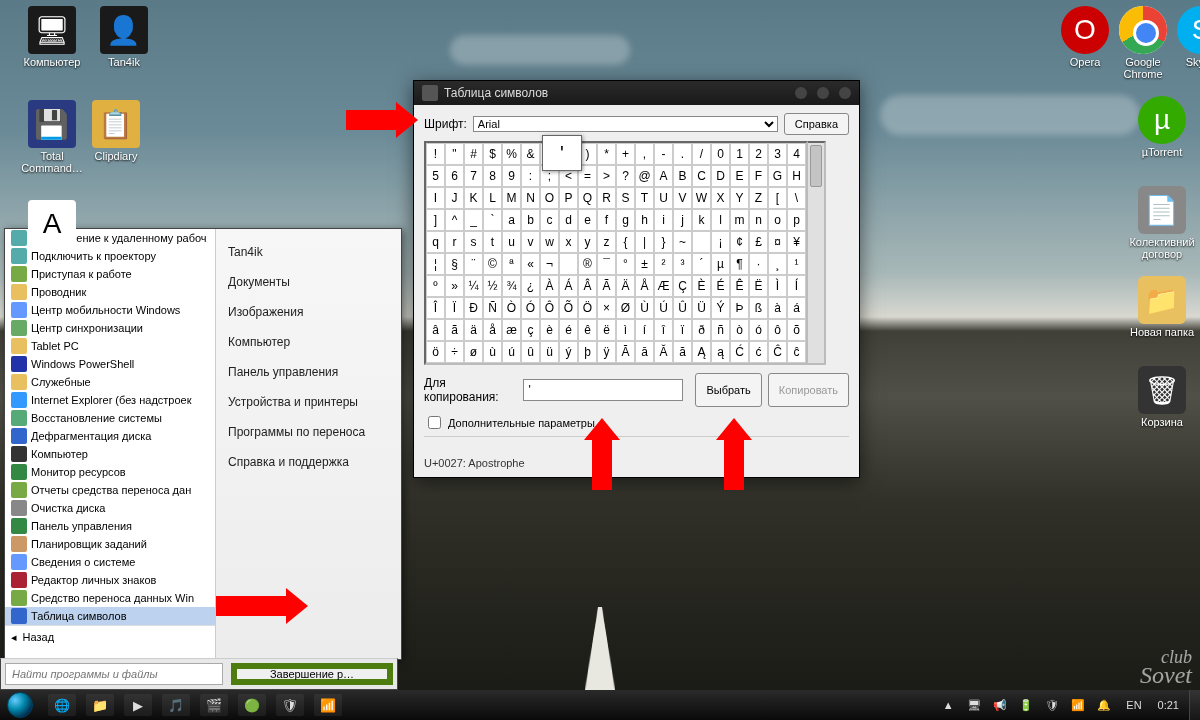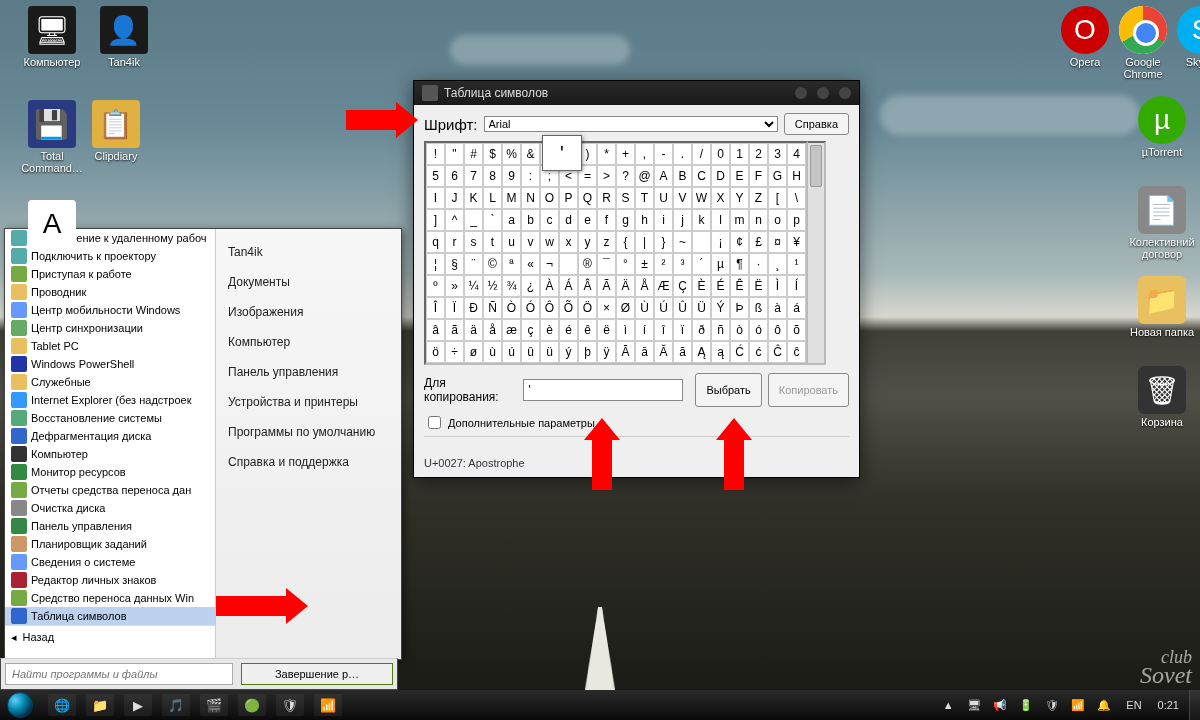--- a/index.html
+++ b/index.html
@@ -25,30 +25,30 @@
   #sm-left{width:210px;border-right:1px solid #ccc;overflow:hidden;background:#fff;}
   #sm-left .item{display:flex;align-items:center;height:18px;padding:0 6px;font-size:11px;white-space:nowrap;cursor:pointer;}
   #sm-left .item:hover,#sm-left .item.sel{background:#bcd2ee;}
   #sm-left .item .iicon{width:16px;height:16px;margin-right:4px;display:inline-flex;align-items:center;justify-content:center;font-size:10px;}
   #sm-left .back{border-top:1px solid #ddd;height:22px;display:flex;align-items:center;padding:0 6px;font-size:11px;cursor:pointer;}
   #sm-right{flex:1;background:linear-gradient(#f7f7f7,#ececec);padding:8px 12px;display:flex;flex-direction:column;}
   #sm-right .ritem{padding:8px 0;font-size:12px;color:#222;cursor:pointer;}
   
   #sm-search{position:absolute;left:0;bottom:0px;width:396px;height:30px;display:flex;background:#e8e8e8;border:1px solid #444;border-top:1px solid #ccc;}
   #sm-search input{flex:1;margin:4px;border:1px solid #aaa;padding:2px 6px;font-size:11px;font-style:italic;color:#666;}
-  #sm-search .shut{width:150px;margin:4px;border:1px solid #4d7c0f;background:#f0f0f0;font-size:11px;display:flex;align-items:center;justify-content:center;}
+  #sm-search .shut{width:150px;margin:4px;border:6px solid #4d7c0f;background:#f0f0f0;font-size:11px;display:flex;align-items:center;justify-content:center;}
   
   #charmap{position:absolute;left:413px;top:80px;width:445px;background:#efefef;border:1px solid #000;box-shadow:0 4px 18px rgba(0,0,0,.55);}
   #charmap .titlebar{height:24px;background:linear-gradient(#2a2a2a,#1a1a1a);color:#ddd;display:flex;align-items:center;padding:0 8px;font-size:12px;}
   #charmap .titlebar .ticon{width:16px;height:16px;background:#555;margin-right:6px;border-radius:2px;}
   #charmap .titlebar .wbtns{margin-left:auto;display:flex;gap:10px;}
   #charmap .titlebar .wbtn{width:12px;height:12px;border-radius:50%;background:#444;}
   #charmap .body{padding:8px 10px;}
   .row{display:flex;align-items:center;margin-bottom:6px;gap:6px;}
-  .row label{font-size:15px;}
+  .row label{font-size:12px;}
   select.font{flex:1;height:16px;font-size:11px;border:1px solid #888;background:#fff;}
   button.help{height:22px;font-size:11px;padding:0 10px;border:1px solid #888;background:#f4f4f4;border-radius:3px;}
   
   #grid-wrap{display:flex;}
   #grid{border:2px inset #bbb;background:#fff;display:grid;grid-template-columns:repeat(20,19px);grid-auto-rows:22px;}
   #grid .cell{border:1px solid #ccc;display:flex;align-items:center;justify-content:center;font-size:12px;cursor:pointer;font-family:Arial,sans-serif;}
   #grid-scroll{width:16px;background:#e0e0e0;border:2px inset #bbb;border-left:none;position:relative;}
   #grid-scroll .thumb{position:absolute;top:2px;left:2px;right:2px;height:40px;background:#c4c4c4;border:1px solid #999;border-radius:2px;}
   
   #magnifier{position:absolute;left:118px;top:-6px;width:38px;height:34px;background:#fff;border:1px solid #666;box-shadow:1px 1px 4px rgba(0,0,0,.4);display:flex;align-items:center;justify-content:center;font-size:20px;font-family:Arial;}
@@ -441,21 +441,21 @@
         </div>
         <div class="back"><span style="margin-right:6px;">◂</span>Назад</div>
       </div>
     <div id="sm-right">
         <div class="ritem">Tan4ik</div>
         <div class="ritem">Документы</div>
         <div class="ritem">Изображения</div>
         <div class="ritem">Компьютер</div>
         <div class="ritem">Панель управления</div>
         <div class="ritem">Устройства и принтеры</div>
-        <div class="ritem">Программы по умолчанию</div>
+        <div class="ritem">Программы по переноса</div>
         <div class="ritem">Справка и поддержка</div>
       </div>
   </div>
   <div id="sm-search" style="bottom: 30px;">
     <input type="text" placeholder="Найти программы и файлы" style="">
     <div class="shut">Завершение р…</div>
   </div>
 
   <div id="taskbar">
     <div class="start">

